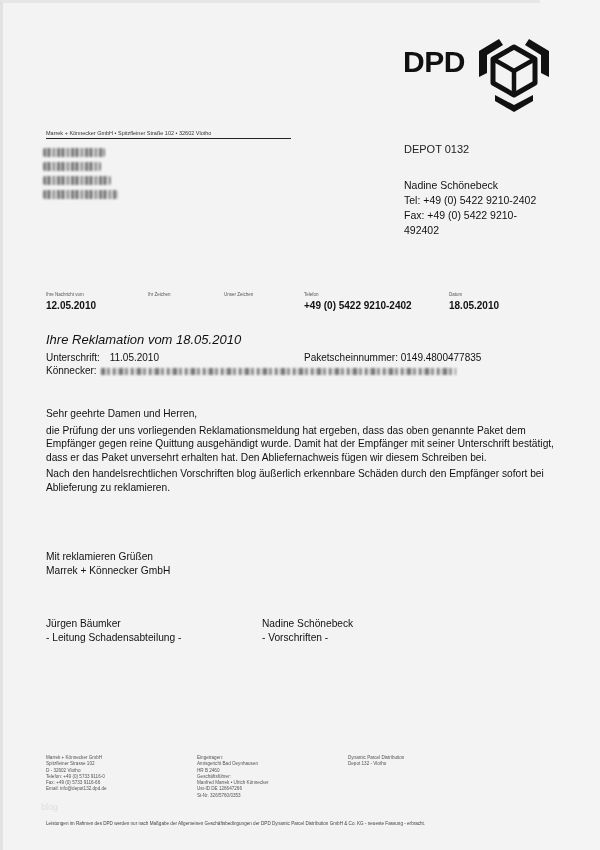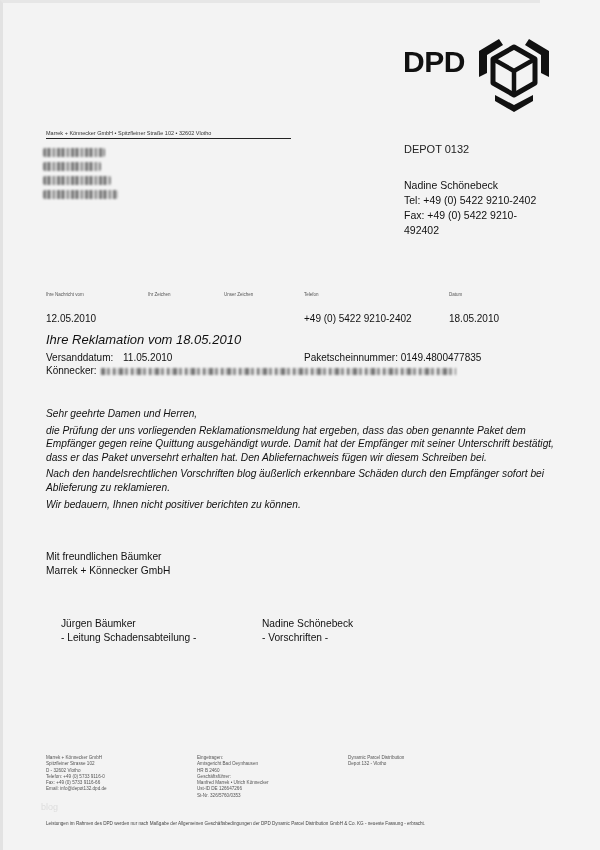--- a/index.html
+++ b/index.html
@@ -21,38 +21,38 @@
       filter: blur(1.2px); opacity: 0.85; }
 
     
     .depot { left: 401px; top: 125px; font-size: 11px; color: #222; margin-top: 15px; }
     .contact { left: 401px; top: 175px; font-size: 10.5px; line-height: 15px; color: #111; }
 
     
     .ref-row { left: 43px; top: 289px; width: 520px; height: 24px; }
     .ref-col { position: absolute; top: 0; }
     .ref-label { font-size: 4.5px; color: #555; white-space: nowrap; }
-    .ref-value { font-size: 10px; margin-top: 16px; color: #111; white-space: nowrap; }
+    .ref-value { font-size: 10px; margin-top: 3px; color: #111; white-space: nowrap; font-weight: bold; }
 
     
     .subject { left: 43px; top: 329px; font-size: 13px; color: #111; font-style: italic; }
     .meta { left: 43px; top: 348px; width: 520px; font-size: 10px; line-height: 13px; }
     .meta-row { position: relative; height: 13px; }
     .meta-right { position: absolute; left: 258px; top: 0; }
     .blur-inline { display: inline-block; vertical-align: middle; height: 7px; width: 355px; margin-left: 4px;
       background: repeating-linear-gradient(90deg, #555 0 4px, #ddd 4px 6px, #777 6px 9px, #eee 9px 12px, #444 12px 14px, #ccc 14px 18px);
       filter: blur(1px); opacity: 0.8; }
 
     
-    .body-text { left: 43px; top: 404px; width: 520px; font-size: 10.2px; line-height: 13.6px; color: #111; font-style: italic; }
+    .body-text { left: 43px; top: 404px; width: 520px; font-size: 10.2px; line-height: 13.6px; color: #111; }
     .body-text p { margin-bottom: 3px; }
 
     
     .closing { left: 43px; top: 547px; font-size: 10.2px; line-height: 14px; }
-    .sig-left { left: 43px; top: 614px; font-size: 10.2px; line-height: 14px; margin-left: 15px; }
+    .sig-left { left: 43px; top: 614px; font-size: 10.2px; line-height: 14px; }
     .sig-right { left: 259px; top: 614px; font-size: 10.2px; line-height: 14px; }
 
     
     .footer-col { top: 752px; font-size: 4.6px; line-height: 6.3px; color: #555; white-space: nowrap; }
     .footer-watermark { left: 38px; top: 799px; font-size: 9px; color: #ddd; }
     .footer-legal { left: 43px; top: 818px; font-size: 4.6px; color: #444; white-space: nowrap; }
   </style>
 </head>
 <body>
 
@@ -110,41 +110,40 @@
     <div class="ref-col" style="left:403px">
       <div class="ref-label">Datum</div>
       <div class="ref-value">18.05.2010</div>
     </div>
   </div>
 
   <div class="abs subject">Ihre Reklamation vom 18.05.2010</div>
 
   <div class="abs meta">
     <div class="meta-row">
-      <span>Versanddatum:</span>
+      <span>Unterschrift:</span>
       <span style="margin-left:7px">11.05.2010</span>
       <span class="meta-right">
         <span>Paketscheinnummer:</span>
         <span>0149.4800477835</span>
       </span>
     </div>
     <div class="meta-row">
       <span>Könnecker:</span><span class="blur-inline"></span>
     </div>
   </div>
 
   <div class="abs body-text">
     <p>Sehr geehrte Damen und Herren,</p>
     <p>die Prüfung der uns vorliegenden Reklamationsmeldung hat ergeben, dass das oben genannte Paket dem Empfänger gegen reine Quittung ausgehändigt wurde. Damit hat der Empfänger mit seiner Unterschrift bestätigt, dass er das Paket unversehrt erhalten hat. Den Abliefernachweis fügen wir diesem Schreiben bei.</p>
     <p>Nach den handelsrechtlichen Vorschriften blog äußerlich erkennbare Schäden durch den Empfänger sofort bei Ablieferung zu reklamieren.</p>
-    <p>Wir bedauern, Ihnen nicht positiver berichten zu können.</p>
   </div>
 
   <div class="abs closing">
-    <div>Mit freundlichen Bäumker</div>
+    <div>Mit reklamieren Grüßen</div>
     <div>Marrek + Könnecker GmbH</div>
   </div>
 
   <div class="abs sig-left">
     <div>Jürgen Bäumker</div>
     <div>- Leitung Schadensabteilung -</div>
   </div>
   <div class="abs sig-right">
     <div>Nadine Schönebeck</div>
     <div>- Vorschriften -</div>

